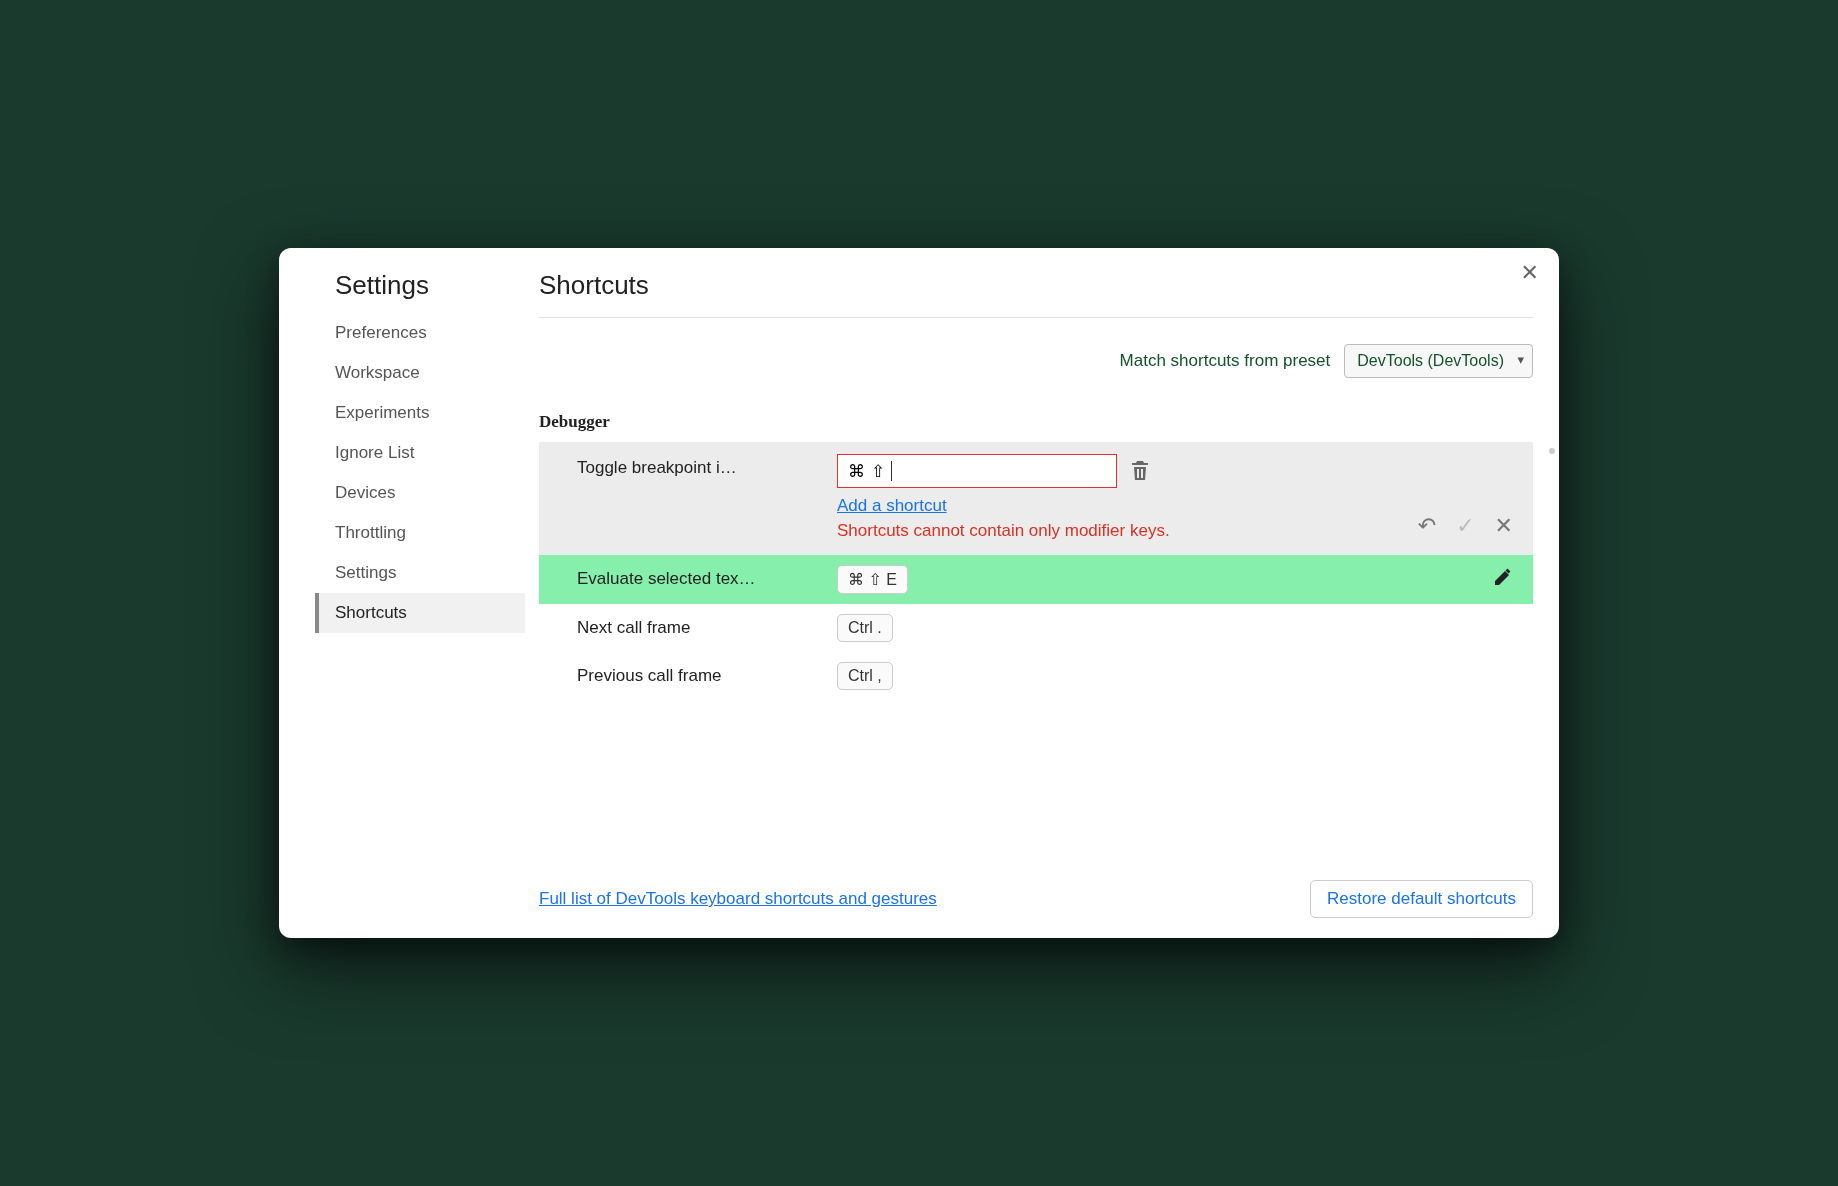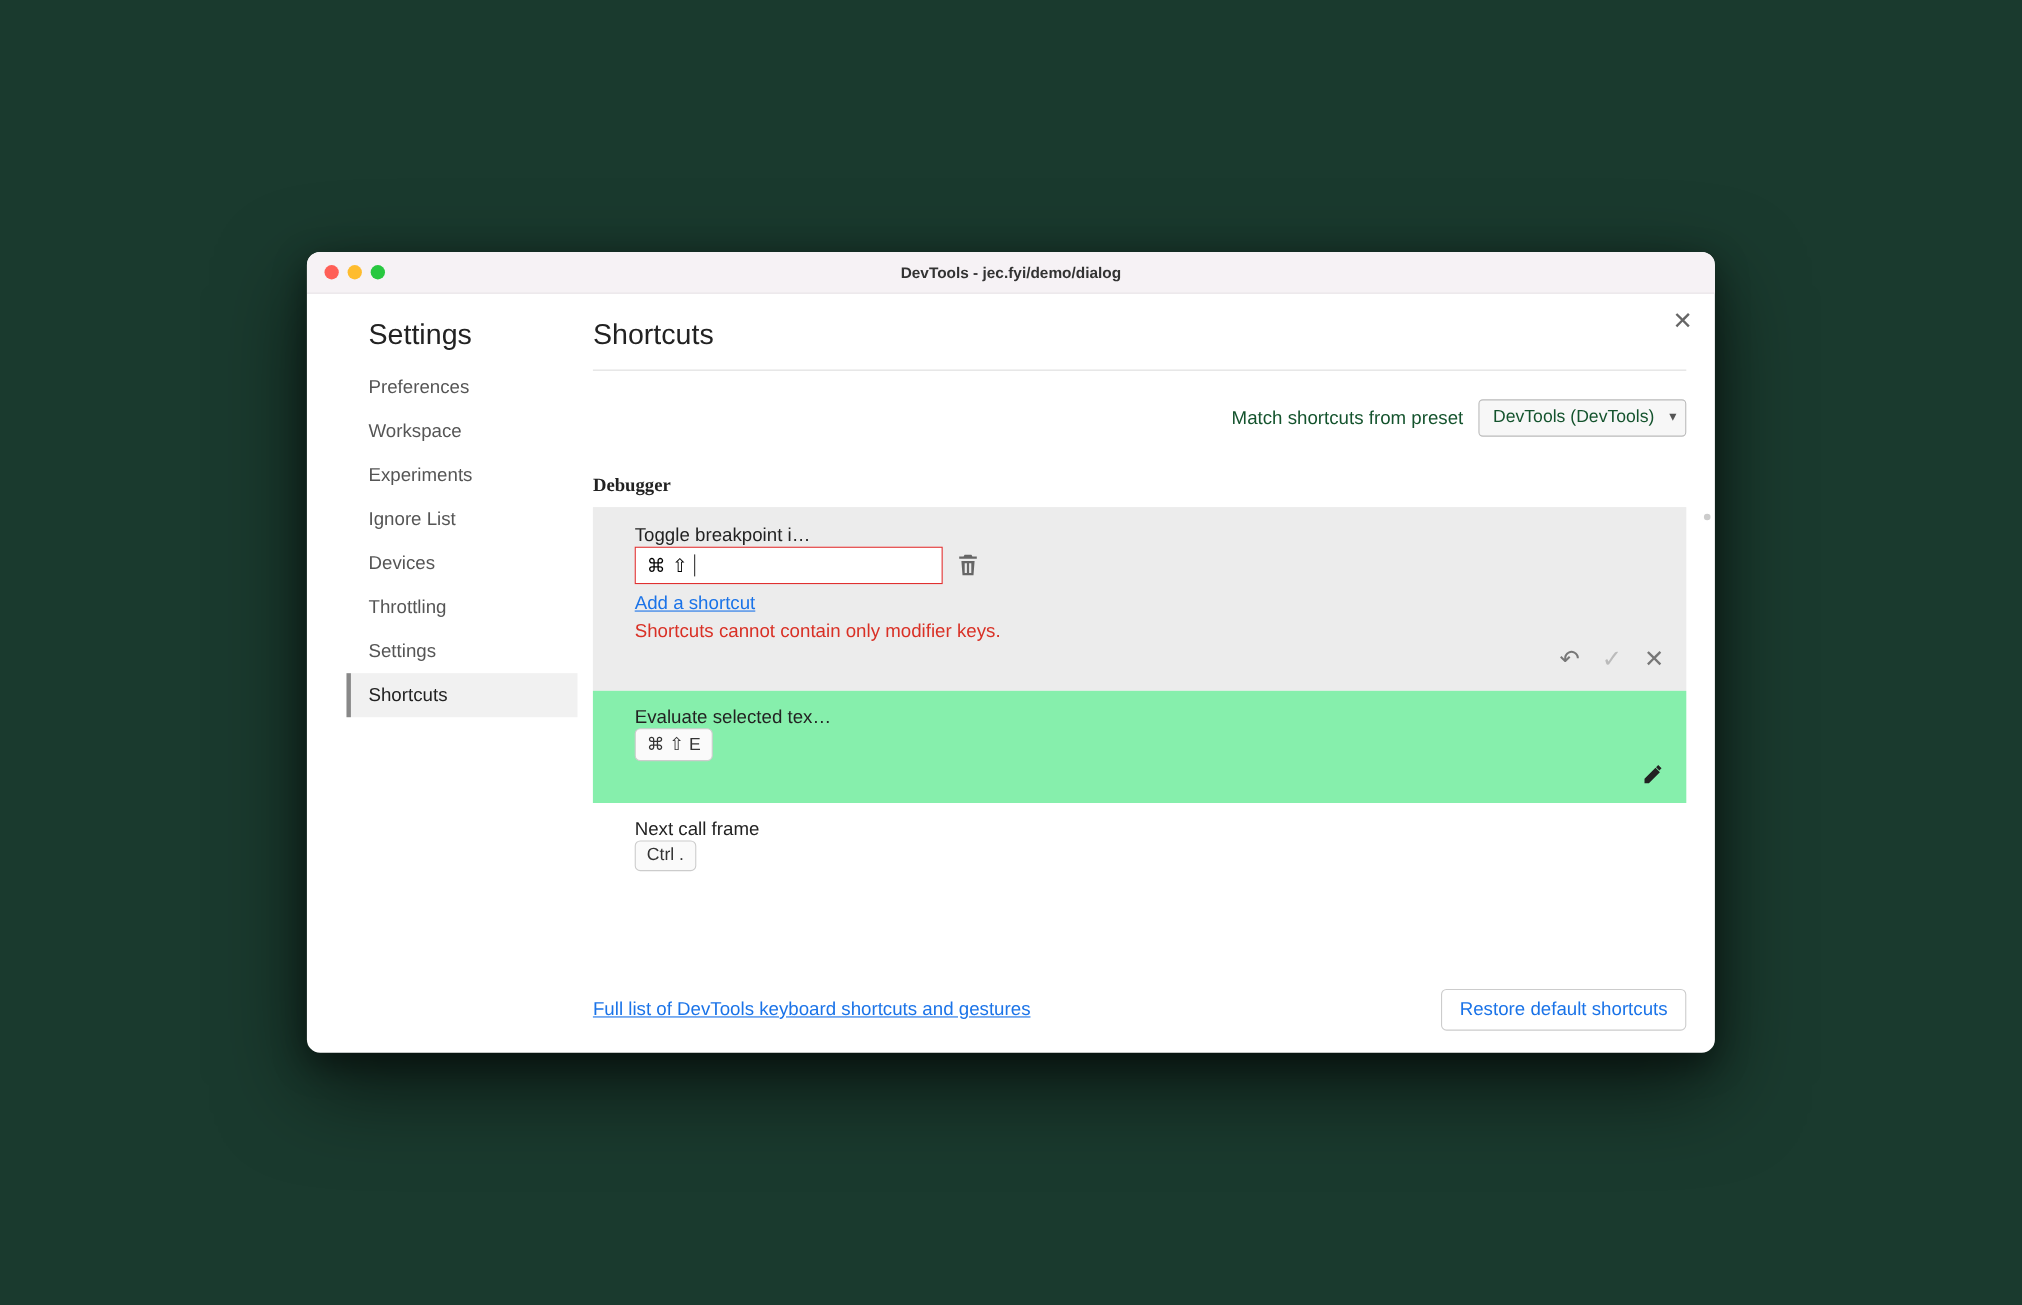--- a/index.html
+++ b/index.html
@@ -135,21 +135,20 @@
   border-radius: 50%;
   background: #ccc;
   position: absolute;
   right: 4px;
   top: 200px;
 }
 .shortcut-row {
   display: flex;
   align-items: flex-start;
   padding: 10px 20px 10px 38px;
-  flex-direction: column;
 }
 .shortcut-row.editing { background: #ececec; align-items: flex-start; padding-top: 12px; padding-bottom: 12px; }
 .shortcut-row.alt { background: #86efac; }
 .shortcut-label {
   width: 260px;
   font-size: 17px;
   color: #222;
   white-space: nowrap;
   overflow: hidden;
   text-overflow: ellipsis;
@@ -238,28 +237,20 @@
   font-size: 17px;
   padding: 8px 16px;
   cursor: pointer;
 }
 .input-line { display: flex; align-items: center; }
 </style>
 </head>
 <body>
 
 <div class="window">
-  <div class="titlebar">
-    <div class="traffic-lights">
-      <div class="tl red"></div>
-      <div class="tl yellow"></div>
-      <div class="tl green"></div>
-    </div>
-    <div class="title">DevTools - jec.fyi/demo/dialog</div>
-  </div>
 
   <div class="content">
     <div class="close-x">✕</div>
 
     <div class="sidebar">
       <h1>Settings</h1>
       <div class="nav-item">Preferences</div>
       <div class="nav-item">Workspace</div>
       <div class="nav-item">Experiments</div>
       <div class="nav-item">Ignore List</div>
@@ -320,20 +311,26 @@
         </span>
       </div>
 
       <div class="shortcut-row">
         <div class="shortcut-label">Next call frame</div>
         <div class="shortcut-mid">
           <span class="key-badge">Ctrl .</span>
         </div>
       </div>
 
+      <div class="shortcut-row">
+        <div class="shortcut-label">Previous call frame</div>
+        <div class="shortcut-mid">
+          <span class="key-badge">Ctrl ,</span>
+        </div>
+      </div>
 
       <div class="footer">
         <a>Full list of DevTools keyboard shortcuts and gestures</a>
         <button class="restore-btn">Restore default shortcuts</button>
       </div>
     </div>
   </div>
 </div>
 
 </body></html>

